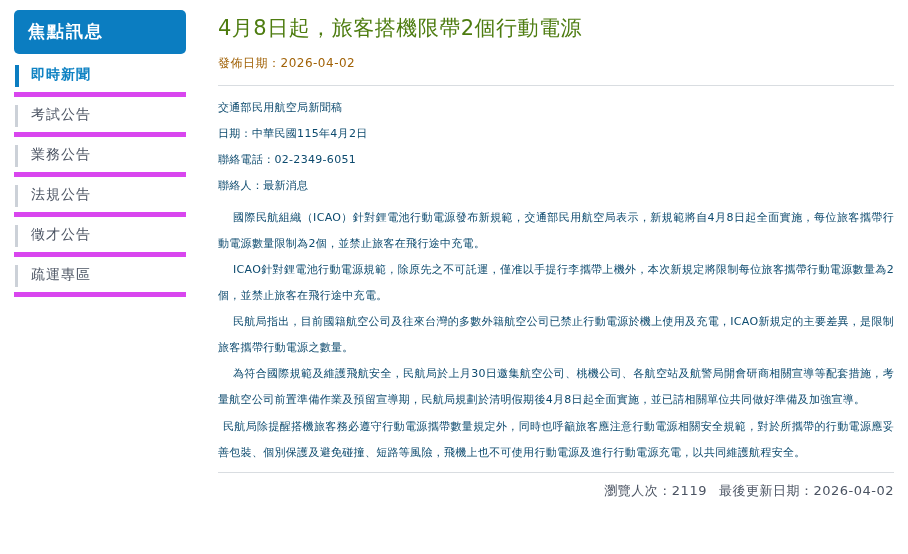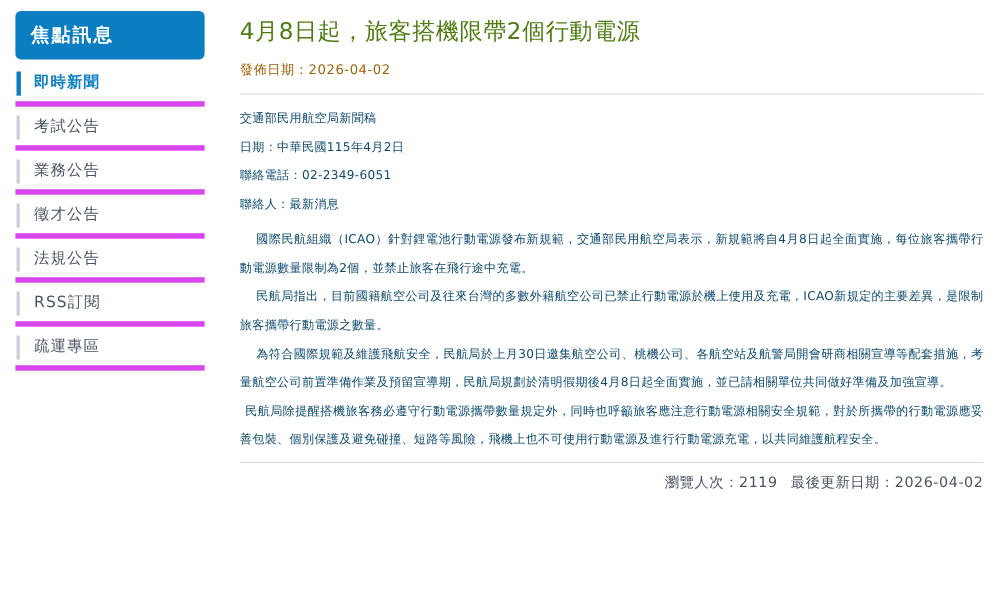--- a/index.html
+++ b/index.html
@@ -101,23 +101,22 @@
 <body>
 
 <div class="layout">
 
   <aside class="sidebar">
     <div class="sidebar-header">焦點訊息</div>
     <ul class="menu">
       <li class="menu-item active">即時新聞</li>
       <li class="menu-item">考試公告</li>
       <li class="menu-item">業務公告</li>
+      <li class="menu-item">法規公告</li>
       <li class="menu-item">徵才公告</li>
-      <li class="menu-item">法規公告</li>
-      <li class="menu-item">RSS訂閱</li>
       <li class="menu-item">疏運專區</li>
     </ul>
   </aside>
 
   <main class="main">
     <h1 class="article-title">4月8日起，旅客搭機限帶2個行動電源</h1>
 
     <div class="pub-date">
       <span>發佈日期：</span><span>2026-04-02</span>
     </div>
@@ -127,20 +126,21 @@
     <div class="article-body">
       <div class="header-lines">
         <p>交通部民用航空局新聞稿</p>
         <p>日期：中華民國115年4月2日</p>
         <p>聯絡電話：02-2349-6051</p>
         <p>聯絡人：最新消息</p>
       </div>
 
       <div class="paragraphs">
         <p class="para">國際民航組織（ICAO）針對鋰電池行動電源發布新規範，交通部民用航空局表示，新規範將自4月8日起全面實施，每位旅客攜帶行動電源數量限制為2個，並禁止旅客在飛行途中充電。</p>
+        <p class="para">ICAO針對鋰電池行動電源規範，除原先之不可託運，僅准以手提行李攜帶上機外，本次新規定將限制每位旅客攜帶行動電源數量為2個，並禁止旅客在飛行途中充電。</p>
         <p class="para">民航局指出，目前國籍航空公司及往來台灣的多數外籍航空公司已禁止行動電源於機上使用及充電，ICAO新規定的主要差異，是限制旅客攜帶行動電源之數量。</p>
         <p class="para">為符合國際規範及維護飛航安全，民航局於上月30日邀集航空公司、桃機公司、各航空站及航警局開會研商相關宣導等配套措施，考量航空公司前置準備作業及預留宣導期，民航局規劃於清明假期後4月8日起全面實施，並已請相關單位共同做好準備及加強宣導。</p>
         <p class="para small-indent">民航局除提醒搭機旅客務必遵守行動電源攜帶數量規定外，同時也呼籲旅客應注意行動電源相關安全規範，對於所攜帶的行動電源應妥善包裝、個別保護及避免碰撞、短路等風險，飛機上也不可使用行動電源及進行行動電源充電，以共同維護航程安全。</p>
       </div>
     </div>
 
     <hr class="footer-divider">
 
     <div class="page-footer">
       <span class="pair">

